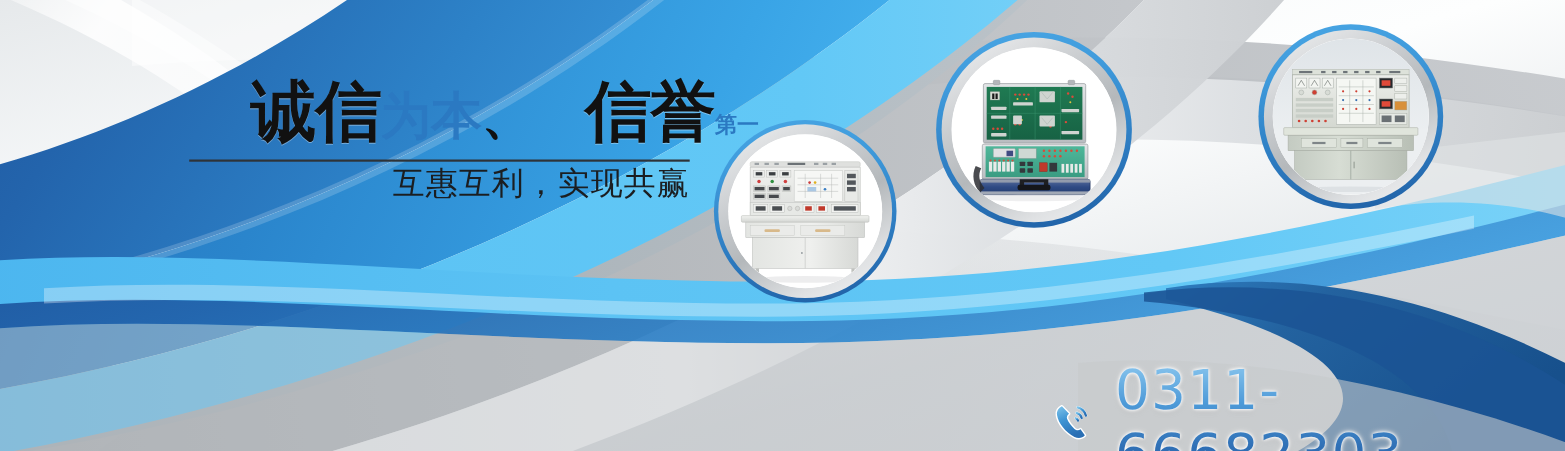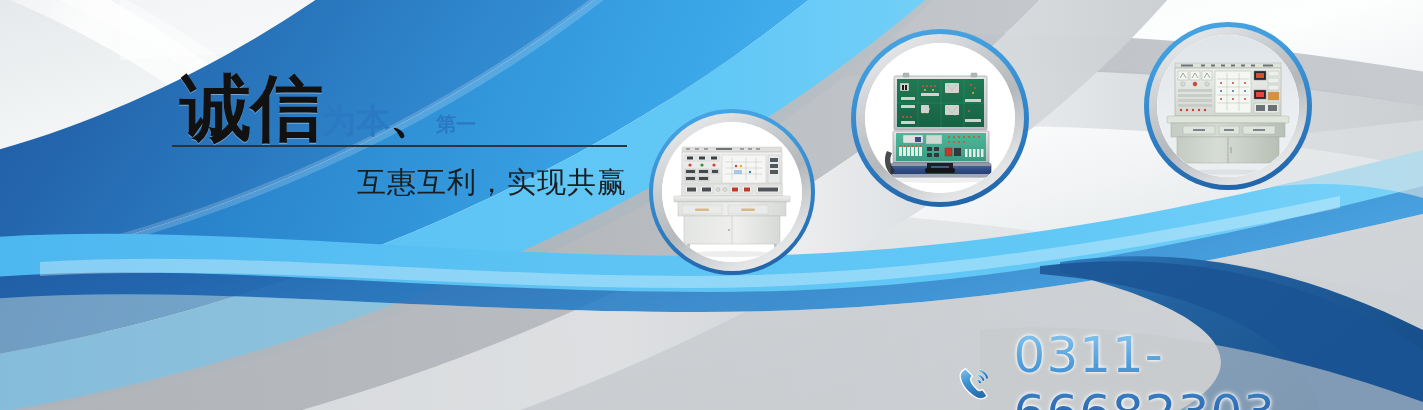--- a/index.html
+++ b/index.html
@@ -30,28 +30,29 @@
   }
   .headline {
     white-space: nowrap;
     line-height: 1;
     height: 66px;
     display: flex;
     align-items: baseline;
     padding-left: 8px;
   }
   .hl-big {
-    font-size: 72px;
+    font-size: 60px;
     font-weight: bold;
     color: #111111;
     letter-spacing: -1px;
     text-shadow: 0 1px 0 rgba(255,255,255,.35);
+    margin-left: 48px;
   }
   .hl-mid-blue {
-    font-size: 34px;
+    font-size: 46px;
     font-weight: bold;
     color: #2b79c2;
     letter-spacing: 0px;
     position: relative;
     top: -1px;
   }
   .hl-punct {
     font-size: 46px;
     font-weight: bold;
     color: #111111;
@@ -66,21 +67,20 @@
     top: -2px;
     letter-spacing: 0px;
   }
   .divider {
     margin-top: 7px;
     width: 100%;
     height: 2px;
     background: #2e3338;
   }
   .subline {
-    margin-top: 16px;
     text-align: right;
     font-size: 29px;
     color: #1b1e21;
     letter-spacing: 1px;
     white-space: nowrap;
     font-weight: normal;
   }
 
   
   .circle {
@@ -279,20 +279,21 @@
 
       <path d="M1250,190 C1320,178 1380,186 1423,198 L1423,120 L1250,140 Z" fill="#dfe2e5" opacity="0.6"></path>
     </svg>
   </div>
 
   <div class="text-block">
     <div class="headline">
       <span class="hl-big">诚信</span>
       <span class="hl-mid-blue">为本</span>
       <span class="hl-punct">、</span>
+      <span class="hl-big">信誉</span>
       <span class="hl-small-blue">第一</span>
     </div>
     <div class="divider"></div>
     <div class="subline">互惠互利，实现共赢</div>
   </div>
 
   <div class="circle" style="left:649px; top:109px; width:166px; height:166px;">
     <div class="ring-outer" style="background: linear-gradient(170deg,#49a6e4 0%, #3f9bdc 25%, #2f7fc4 60%, #1f5fa4 100%);"></div>
     <div class="ring-gray" style="left:4px; top:4px; right:4px; bottom:4px;"></div>
     <div class="ring-inner-white" style="left:13px; top:13px; right:13px; bottom:13px;">

